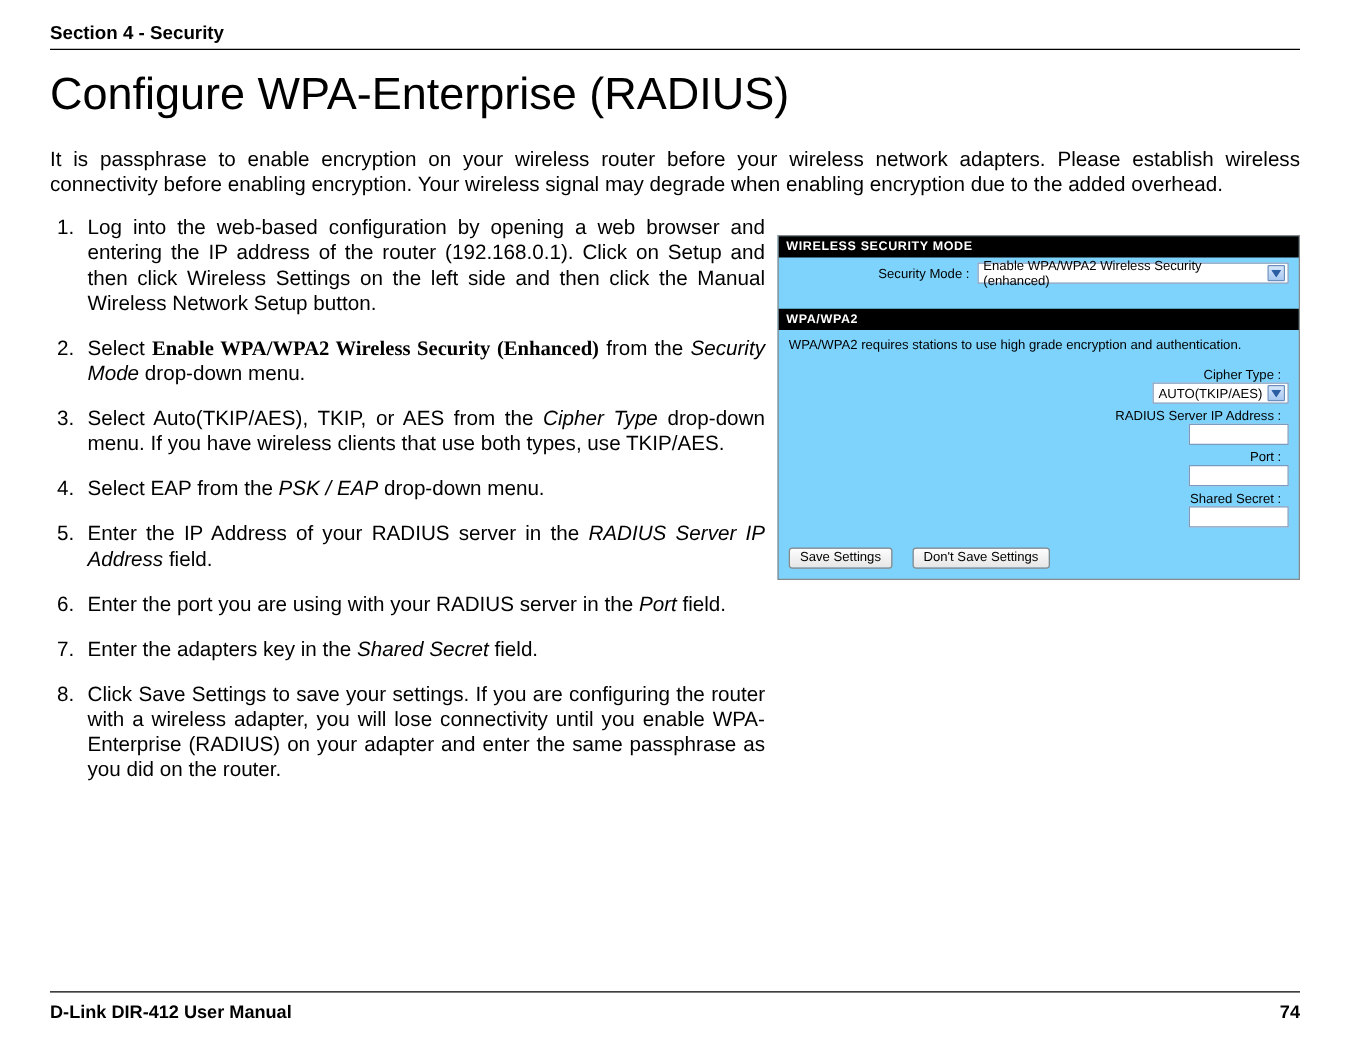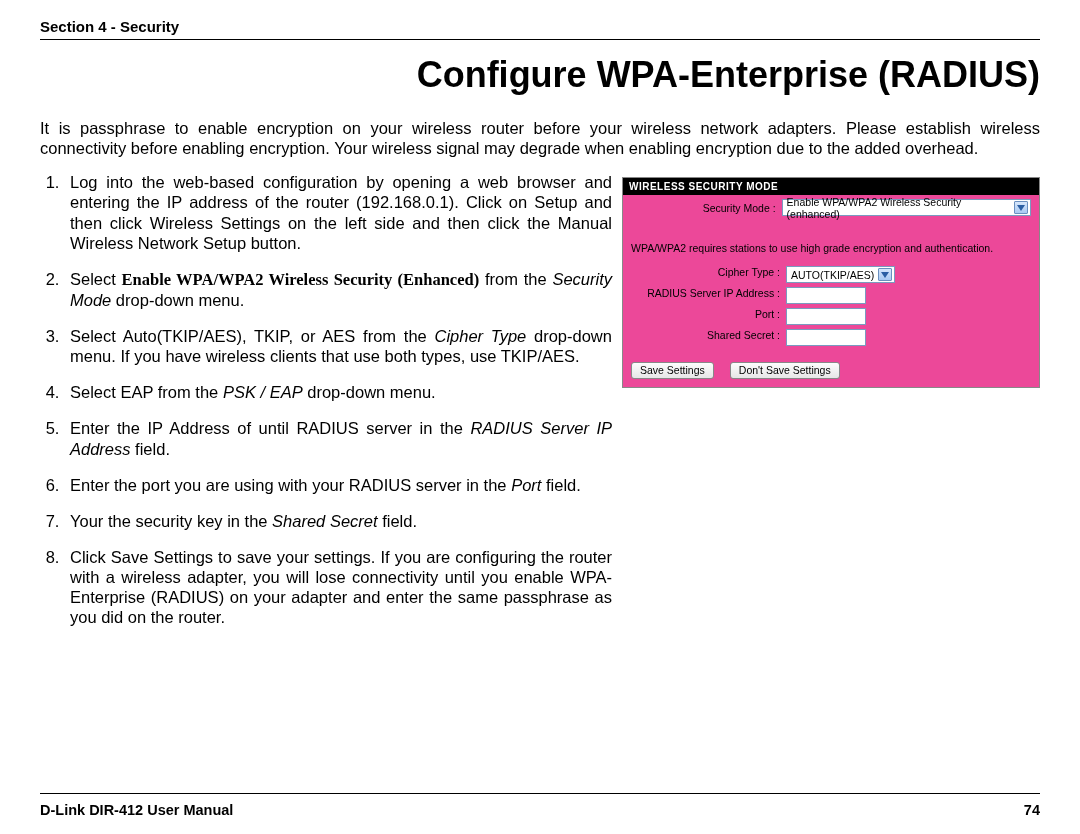--- a/index.html
+++ b/index.html
@@ -28,22 +28,22 @@
     margin: 2px 0 10px 0;
   }
   hr.rule.bottom {
     position: absolute;
     left: 40px;
     right: 40px;
     bottom: 40px;
     margin: 0;
   }
   .page-title {
-    text-align: right;
-    font-weight: bold;
+    text-align: left;
+    font-weight: normal;
     font-size: 36px;
     margin: 14px 0 22px 0;
   }
   .intro {
     font-size: 16.5px;
     text-align: justify;
     line-height: 1.22;
     margin-bottom: 14px;
   }
   .content-row {
@@ -68,22 +68,22 @@
   .b { font-weight: normal; }
   .i { font-style: italic; }
   .serif-b { font-weight: bold; font-family: Georgia, "Times New Roman", serif; }
 
   
   .router-panel {
     width: 418px;
     border: 1px solid #888;
     font-family: Arial, Helvetica, sans-serif;
     font-size: 10px;
-    background: #ec4899;
-    margin-top: 5px;
+    background: #7dd3fc;
+    margin-top: 16px;
     flex-shrink: 0;
   }
   .panel-heading {
     background: #000;
     color: #fff;
     font-weight: bold;
     letter-spacing: 0.5px;
     padding: 3px 6px;
     font-size: 10px;
   }
@@ -129,22 +129,23 @@
   .fake-input {
     border: 1px solid #7a9ac0;
     background: #fff;
     height: 17px;
     width: 80px;
   }
   .fake-input.wide { width: 80px; }
   .panel-fields { padding: 2px 8px 6px 8px; }
   .panel-field-row {
     display: flex;
-    align-items: flex-start;
+    align-items: flex-end;
     margin-bottom: 4px;
+    flex-direction: column;
   }
   .panel-buttons {
     display: flex;
     gap: 16px;
     padding: 6px 8px 8px 8px;
   }
   .fake-button {
     border: 1px solid #888;
     border-radius: 3px;
     background: linear-gradient(#fdfdfd, #e6e6e6);
@@ -186,27 +187,27 @@
         <li>
           <span>Select </span><span class="serif-b">Enable WPA/WPA2 Wireless Security (Enhanced)</span><span> from the </span><span class="i">Security Mode</span><span> drop-down menu.</span>
         </li>
         <li>
           <span>Select </span><span class="b">Auto(TKIP/AES)</span><span>, </span><span class="b">TKIP</span><span>, or </span><span class="b">AES</span><span> from the </span><span class="i">Cipher Type</span><span> drop-down menu. If you have wireless clients that use both types, use </span><span class="b">TKIP/AES</span><span>.</span>
         </li>
         <li>
           <span>Select </span><span class="b">EAP</span><span> from the </span><span class="i">PSK / EAP</span><span> drop-down menu.</span>
         </li>
         <li>
-          <span>Enter the IP Address of until RADIUS server in the </span><span class="i">RADIUS Server IP Address</span><span> field.</span>
+          <span>Enter the IP Address of your RADIUS server in the </span><span class="i">RADIUS Server IP Address</span><span> field.</span>
         </li>
         <li>
           <span>Enter the port you are using with your RADIUS server in the </span><span class="i">Port</span><span> field.</span>
         </li>
         <li>
-          <span>Your the security key in the </span><span class="i">Shared Secret</span><span> field.</span>
+          <span>Enter the adapters key in the </span><span class="i">Shared Secret</span><span> field.</span>
         </li>
         <li>
           <span>Click </span><span class="b">Save Settings</span><span> to save your settings. If you are configuring the router with a wireless adapter, you will lose connectivity until you enable WPA-Enterprise (RADIUS) on your adapter and enter the same passphrase as you did on the router.</span>
         </li>
       </ol>
     </div>
 
     <div class="router-panel">
       <div class="panel-heading">WIRELESS SECURITY MODE</div>
       <div class="panel-row">
@@ -214,20 +215,21 @@
         <div class="fake-select">
           <span>Enable WPA/WPA2 Wireless Security (enhanced)</span>
           <span class="arrow">
             <svg width="8" height="6" viewBox="0 0 8 6">
                 <path d="M0 0 L8 0 L4 6 Z" fill="#2b5ea3"></path>
               </svg>
           </span>
         </div>
       </div>
 
+      <div class="panel-heading">WPA/WPA2</div>
       <div class="panel-note">WPA/WPA2 requires stations to use high grade encryption and authentication.</div>
 
       <div class="panel-fields">
         <div class="panel-field-row">
           <div class="panel-label">Cipher Type :</div>
           <div class="fake-select">
             <span>AUTO(TKIP/AES)</span>
             <span class="arrow">
               <svg width="8" height="6" viewBox="0 0 8 6">
                   <path d="M0 0 L8 0 L4 6 Z" fill="#2b5ea3"></path>

